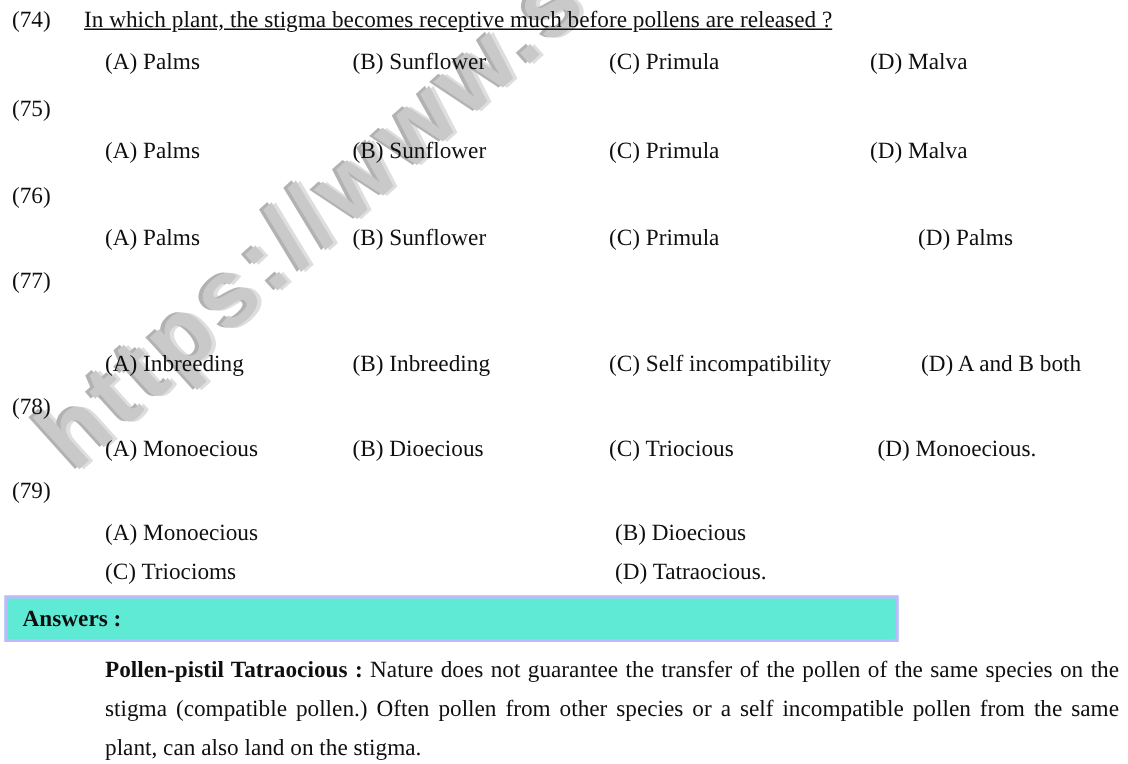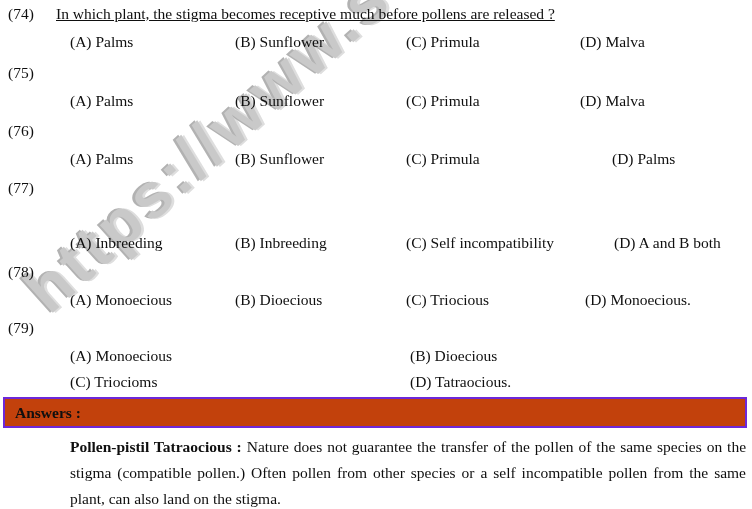--- a/index.html
+++ b/index.html
@@ -23,22 +23,22 @@
   }
   .content{position:absolute;inset:0;z-index:1;}
   .line{position:absolute;left:0;width:752px;line-height:20px;white-space:nowrap;}
   .qnum{position:absolute;left:8px;line-height:20px;}
   .qtext{position:absolute;left:56px;line-height:20px;white-space:nowrap;text-decoration:underline;}
   .para{position:absolute;left:70px;width:678px;line-height:27px;text-align:justify;}
   .opt{position:absolute;white-space:nowrap;text-align:center;}
   .cA{left:70px}.cB{left:235px}.cC{left:406px}.cD{left:580px}
   .cD76{left:612px}.cD77{left:614px}.cD78{left:585px}.cB79{left:410px}
   .answers{
-    position:absolute;left:3px;top:397px;width:744px;height:31px;
-    box-sizing:border-box;border:2px solid #6d28d9;background:#c2410c;
+    position:absolute;left:3px;top:397px;width:596px;height:31px;
+    box-sizing:border-box;border:2px solid #c4b5fd;background:#5eead4;
     display:flex;align-items:center;padding-left:10px;
     font-weight:bold;
   }
   .answers .gap{width:10px;display:inline-block;}
   .note{
     position:absolute;left:70px;top:434px;width:676px;
     line-height:26px;text-align:justify;
   }
 </style>
 </head>

